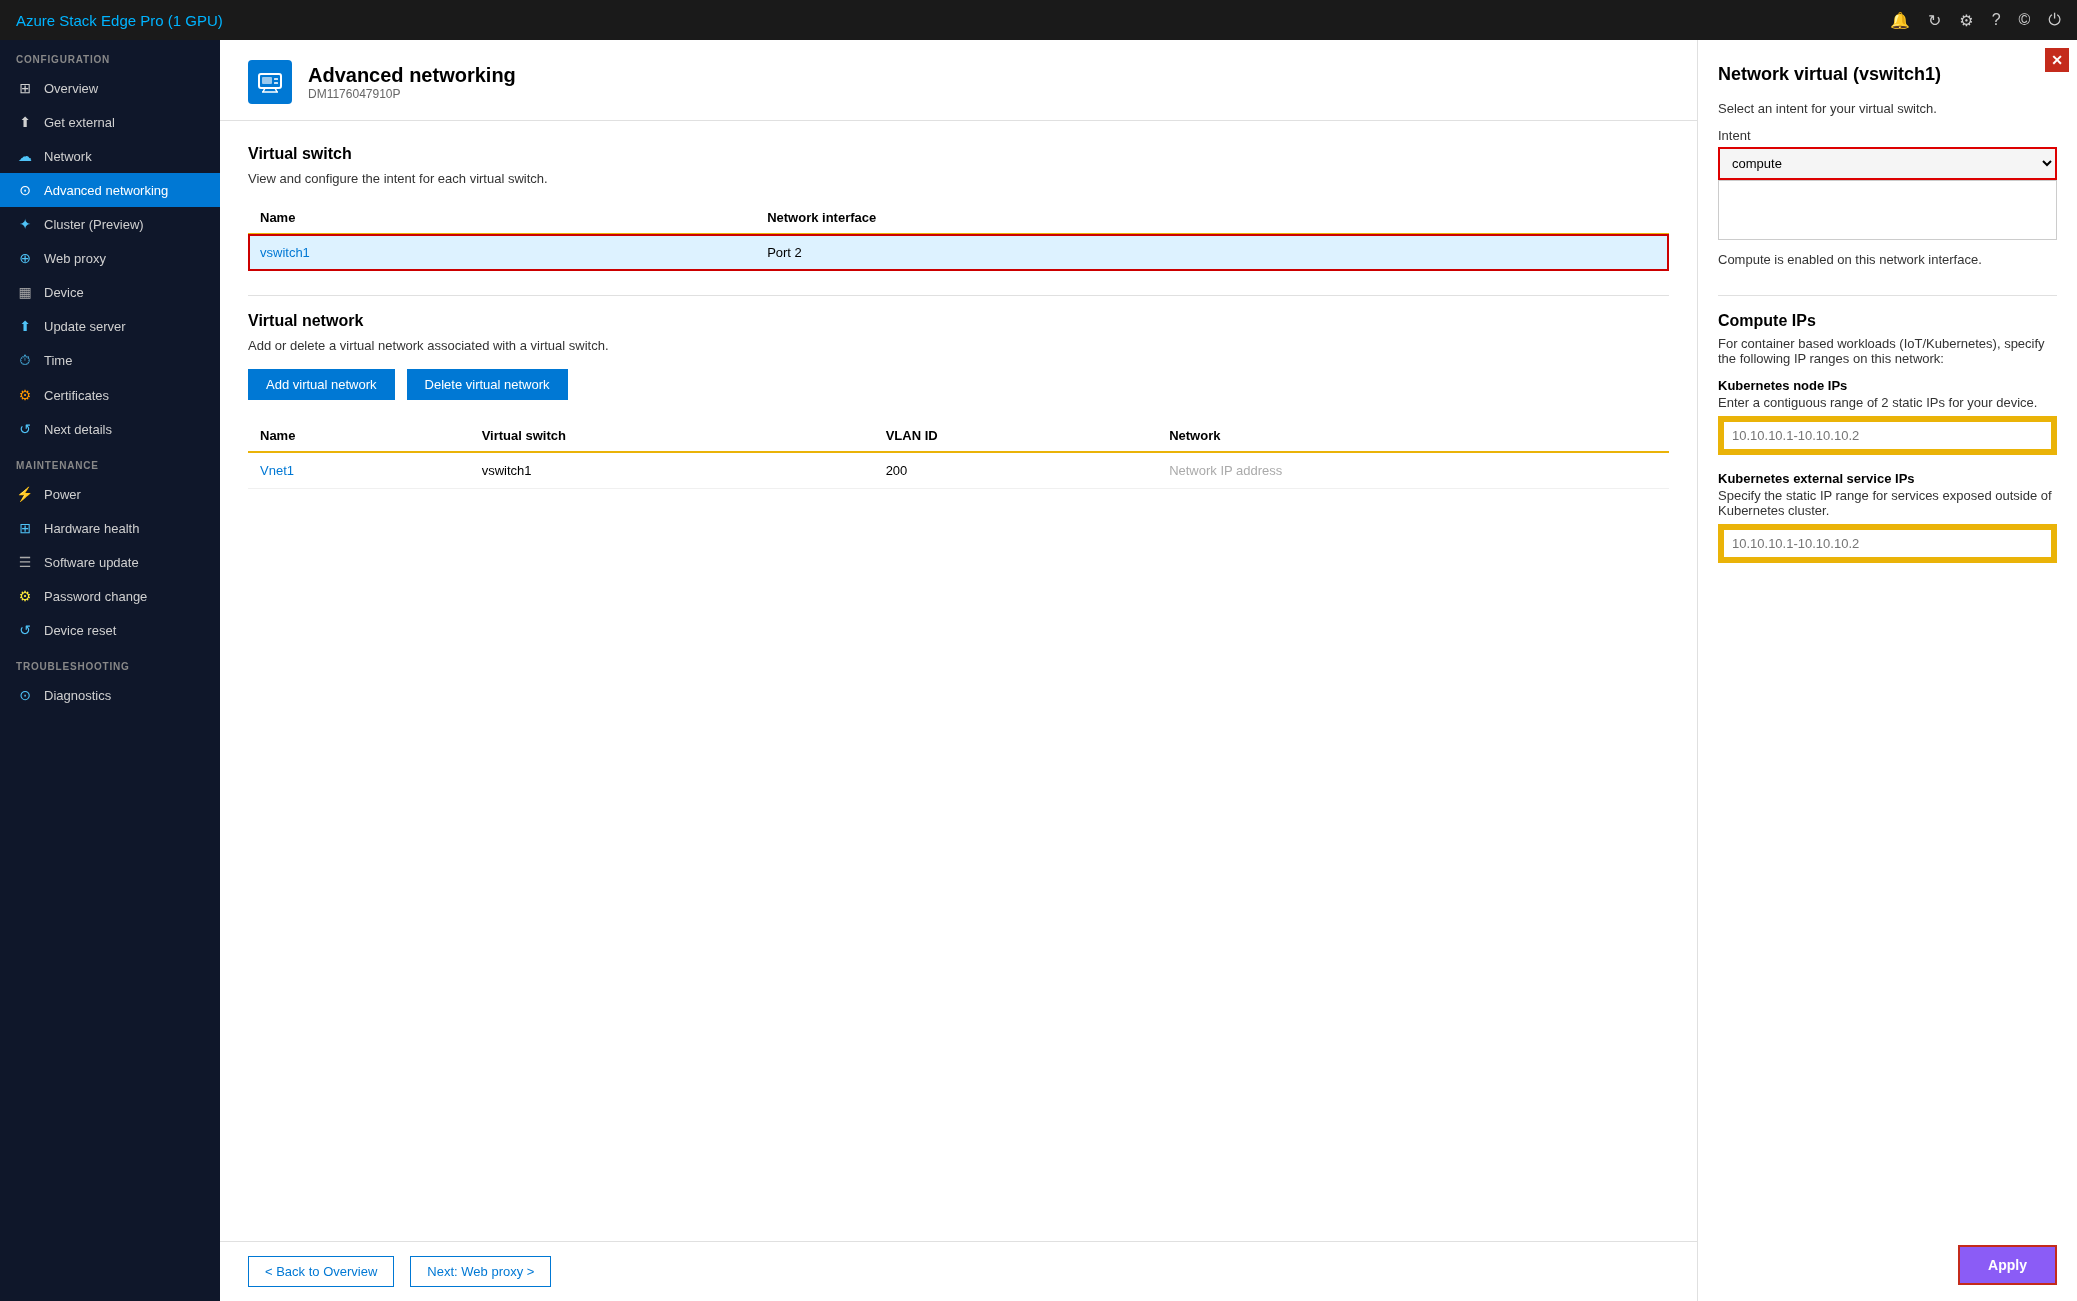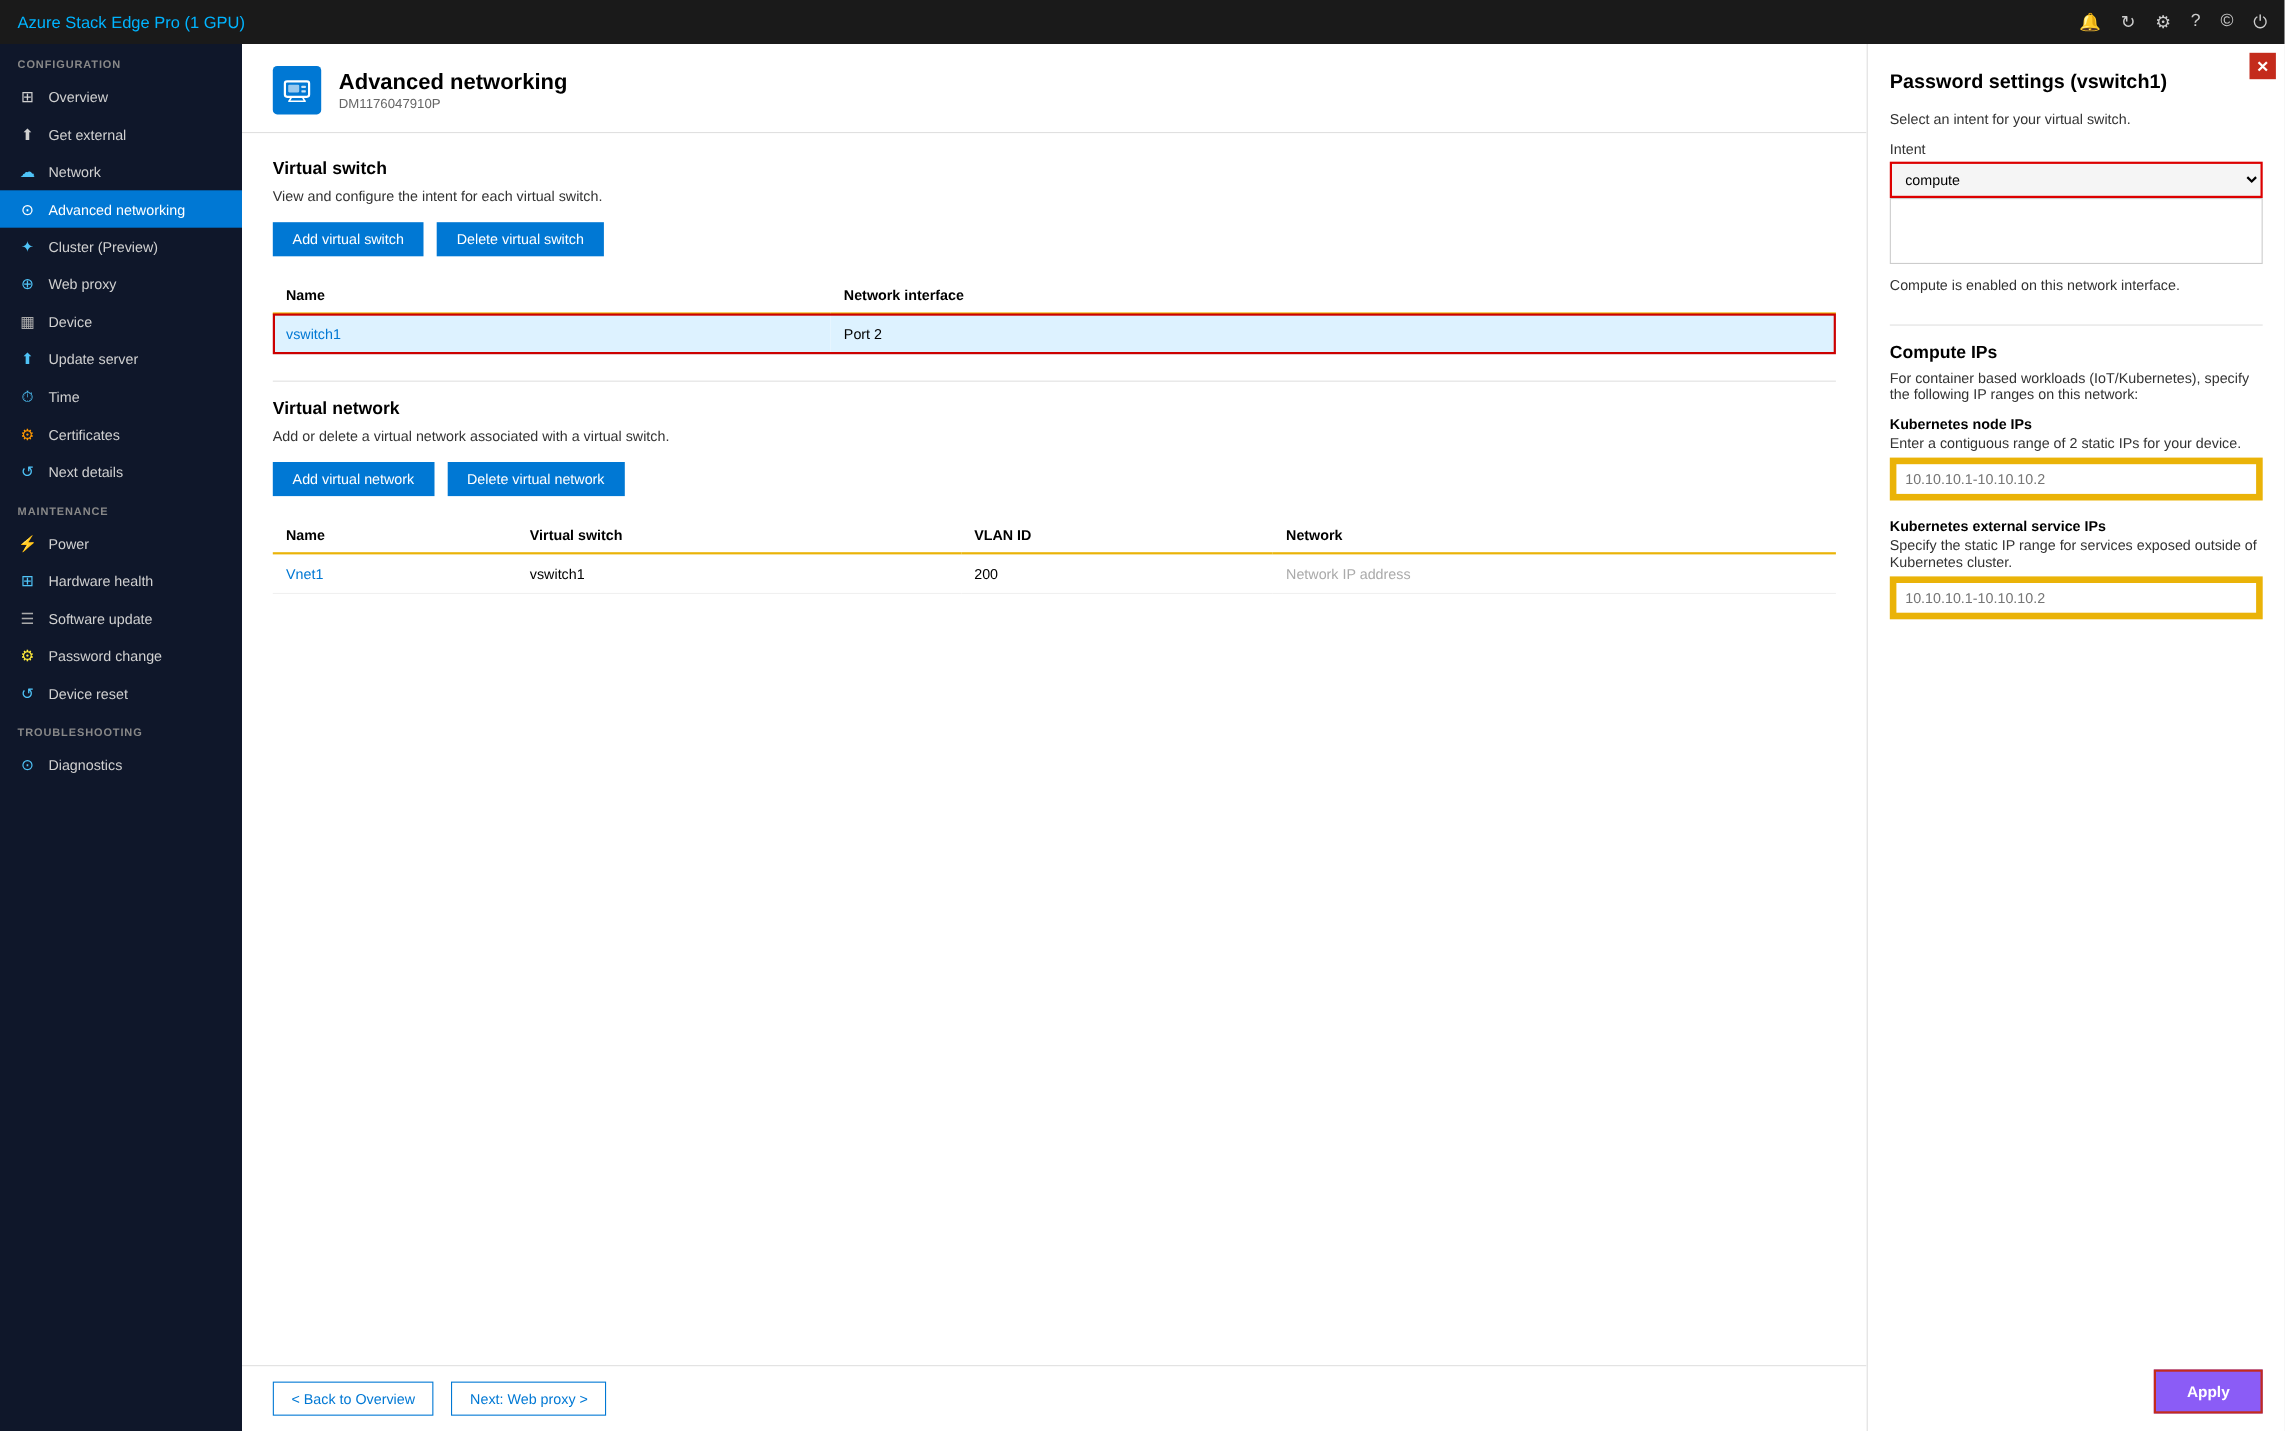--- a/index.html
+++ b/index.html
@@ -402,24 +402,20 @@
         <h1>Advanced networking</h1>
         <p>DM1176047910P</p>
       </div>
     </div>
 
     <div class="page-body">
 
       <div>
         <div class="section-title">Virtual switch</div>
         <div class="section-desc">View and configure the intent for each virtual switch.</div>
-        <div class="button-row">
-          <button class="btn-primary">Add virtual switch</button>
-          <button class="btn-primary">Delete virtual switch</button>
-        </div>
         <table class="data-table">
           <thead>
             <tr>
               <th>Name</th>
               <th>Network interface</th>
             </tr>
           </thead>
           <tbody>
             <tr class="vswitch-row-selected">
               <td><a class="link-text">vswitch1</a></td>
@@ -463,21 +459,21 @@
     <div class="page-footer">
       <button class="btn-nav">&lt; Back to Overview</button>
       <button class="btn-nav">Next: Web proxy &gt;</button>
     </div>
 
   </div>
 
   <div class="right-panel">
     <button class="right-panel-close">✕</button>
 
-    <h2>Password settings (vswitch1)</h2>
+    <h2>Network virtual (vswitch1)</h2>
 
     <p>Select an intent for your virtual switch.</p>
 
     <div>
       <div class="field-label">Intent</div>
       <select class="select-field">
         <option>compute</option>
         <option>none</option>
         <option>management</option>
       </select>

